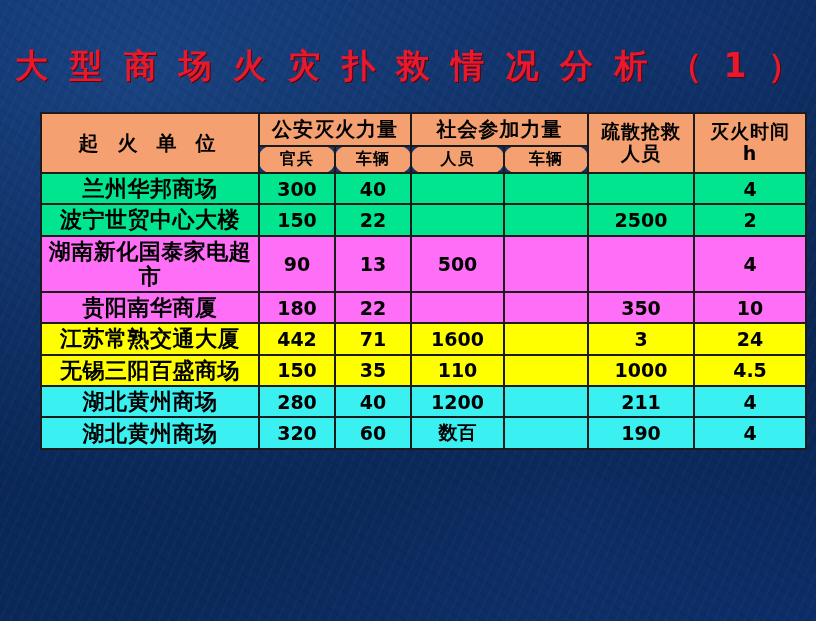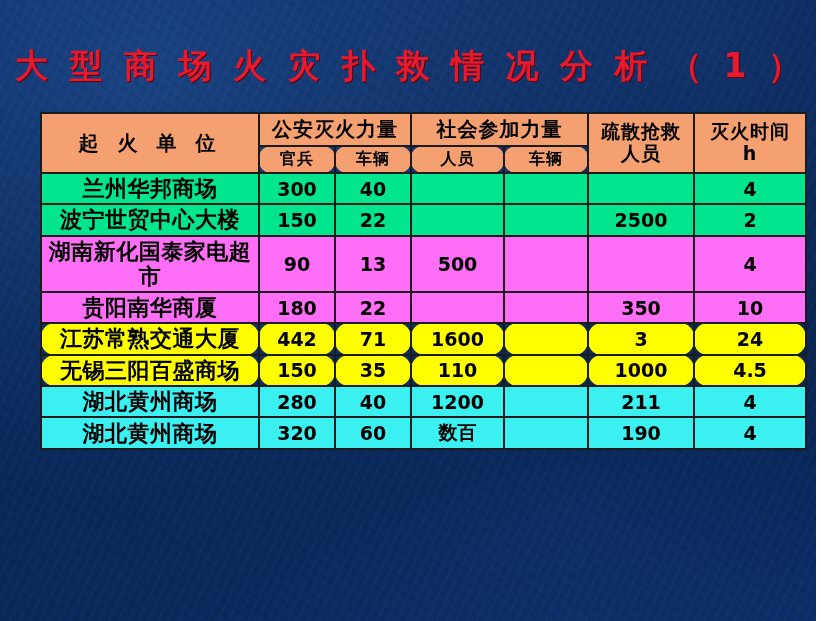--- a/index.html
+++ b/index.html
@@ -98,21 +98,21 @@
     padding-left: 8px;
     font-size: 22px;
     letter-spacing: 0.5px;
     line-height: 1.15;
   }
   td.num {
     font-size: 19px;
   }
   tr.r-green td { background: #00E58E; }
   tr.r-magenta td { background: #FF6EF7; }
-  tr.r-yellow td { background: #FFFF00; border-radius: 14px; }
+  tr.r-yellow td { background: #FFFF00; }
   tr.r-cyan td { background: #3BF0F0; text-align: center; }
 
   .col-unit { width: 218px; }
   .col-a { width: 76px; }
   .col-b { width: 76px; }
   .col-c { width: 93px; }
   .col-d { width: 84px; }
   .col-e { width: 106px; }
   .col-f { width: 112px; }
 </style>

